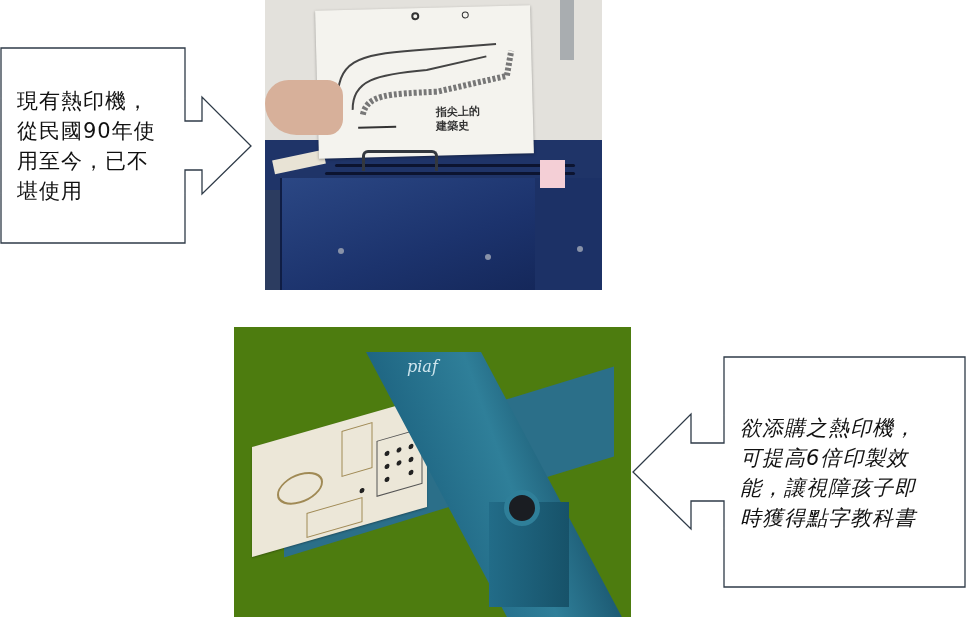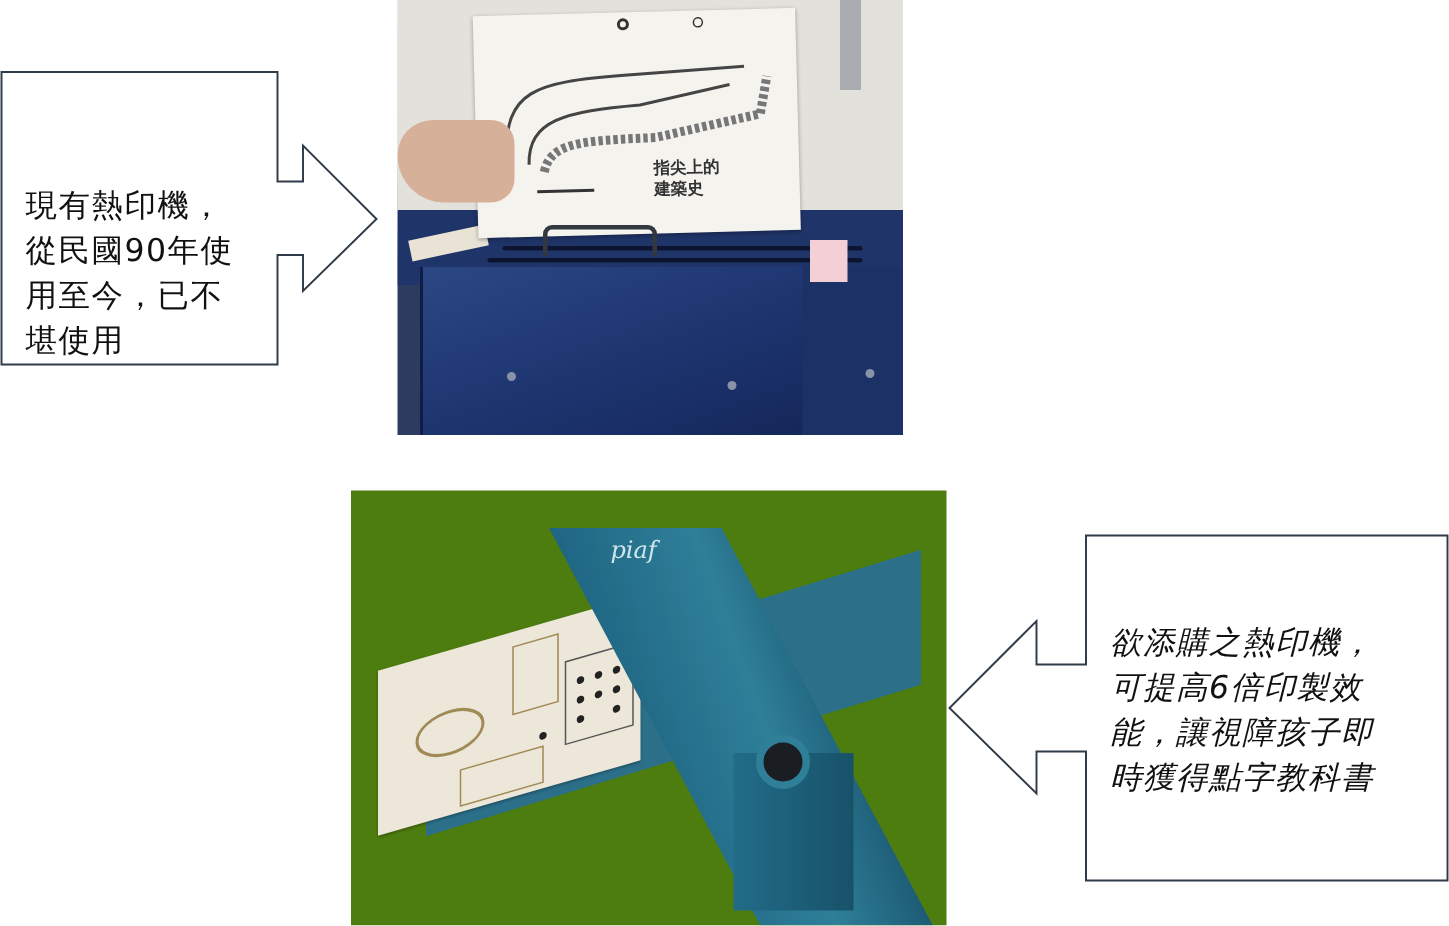--- a/index.html
+++ b/index.html
@@ -47,21 +47,21 @@
 </head>
 <body>
 
 <svg class="callout-svg" viewBox="0 0 966 617">
 
   <path d="M1,48 L185,48 L185,121 L202,121 L202,97 L251,146 L202,194 L202,170 L185,170 L185,243 L1,243 Z" fill="#ffffff" stroke="#2f3b48" stroke-width="1.3"></path>
 
   <path d="M724,357 L965,357 L965,587 L724,587 L724,501 L691,501 L691,529 L633,472 L691,414 L691,443 L724,443 Z" fill="#ffffff" stroke="#2f3b48" stroke-width="1.3"></path>
 </svg>
 
-<div class="callout-text" style="left:17px; top:86px; width:165px;margin-top:36px;">現有熱印機，
+<div class="callout-text" style="left:17px; top:86px; width:165px;">現有熱印機，
 從民國90年使
 用至今，已不
 堪使用</div>
 
 <div class="callout-text" style="left:740px; top:413px; width:220px;font-style:italic;">欲添購之熱印機，
 可提高6倍印製效
 能，讓視障孩子即
 時獲得點字教科書</div>
 
 <div class="photo" id="photo-old">

